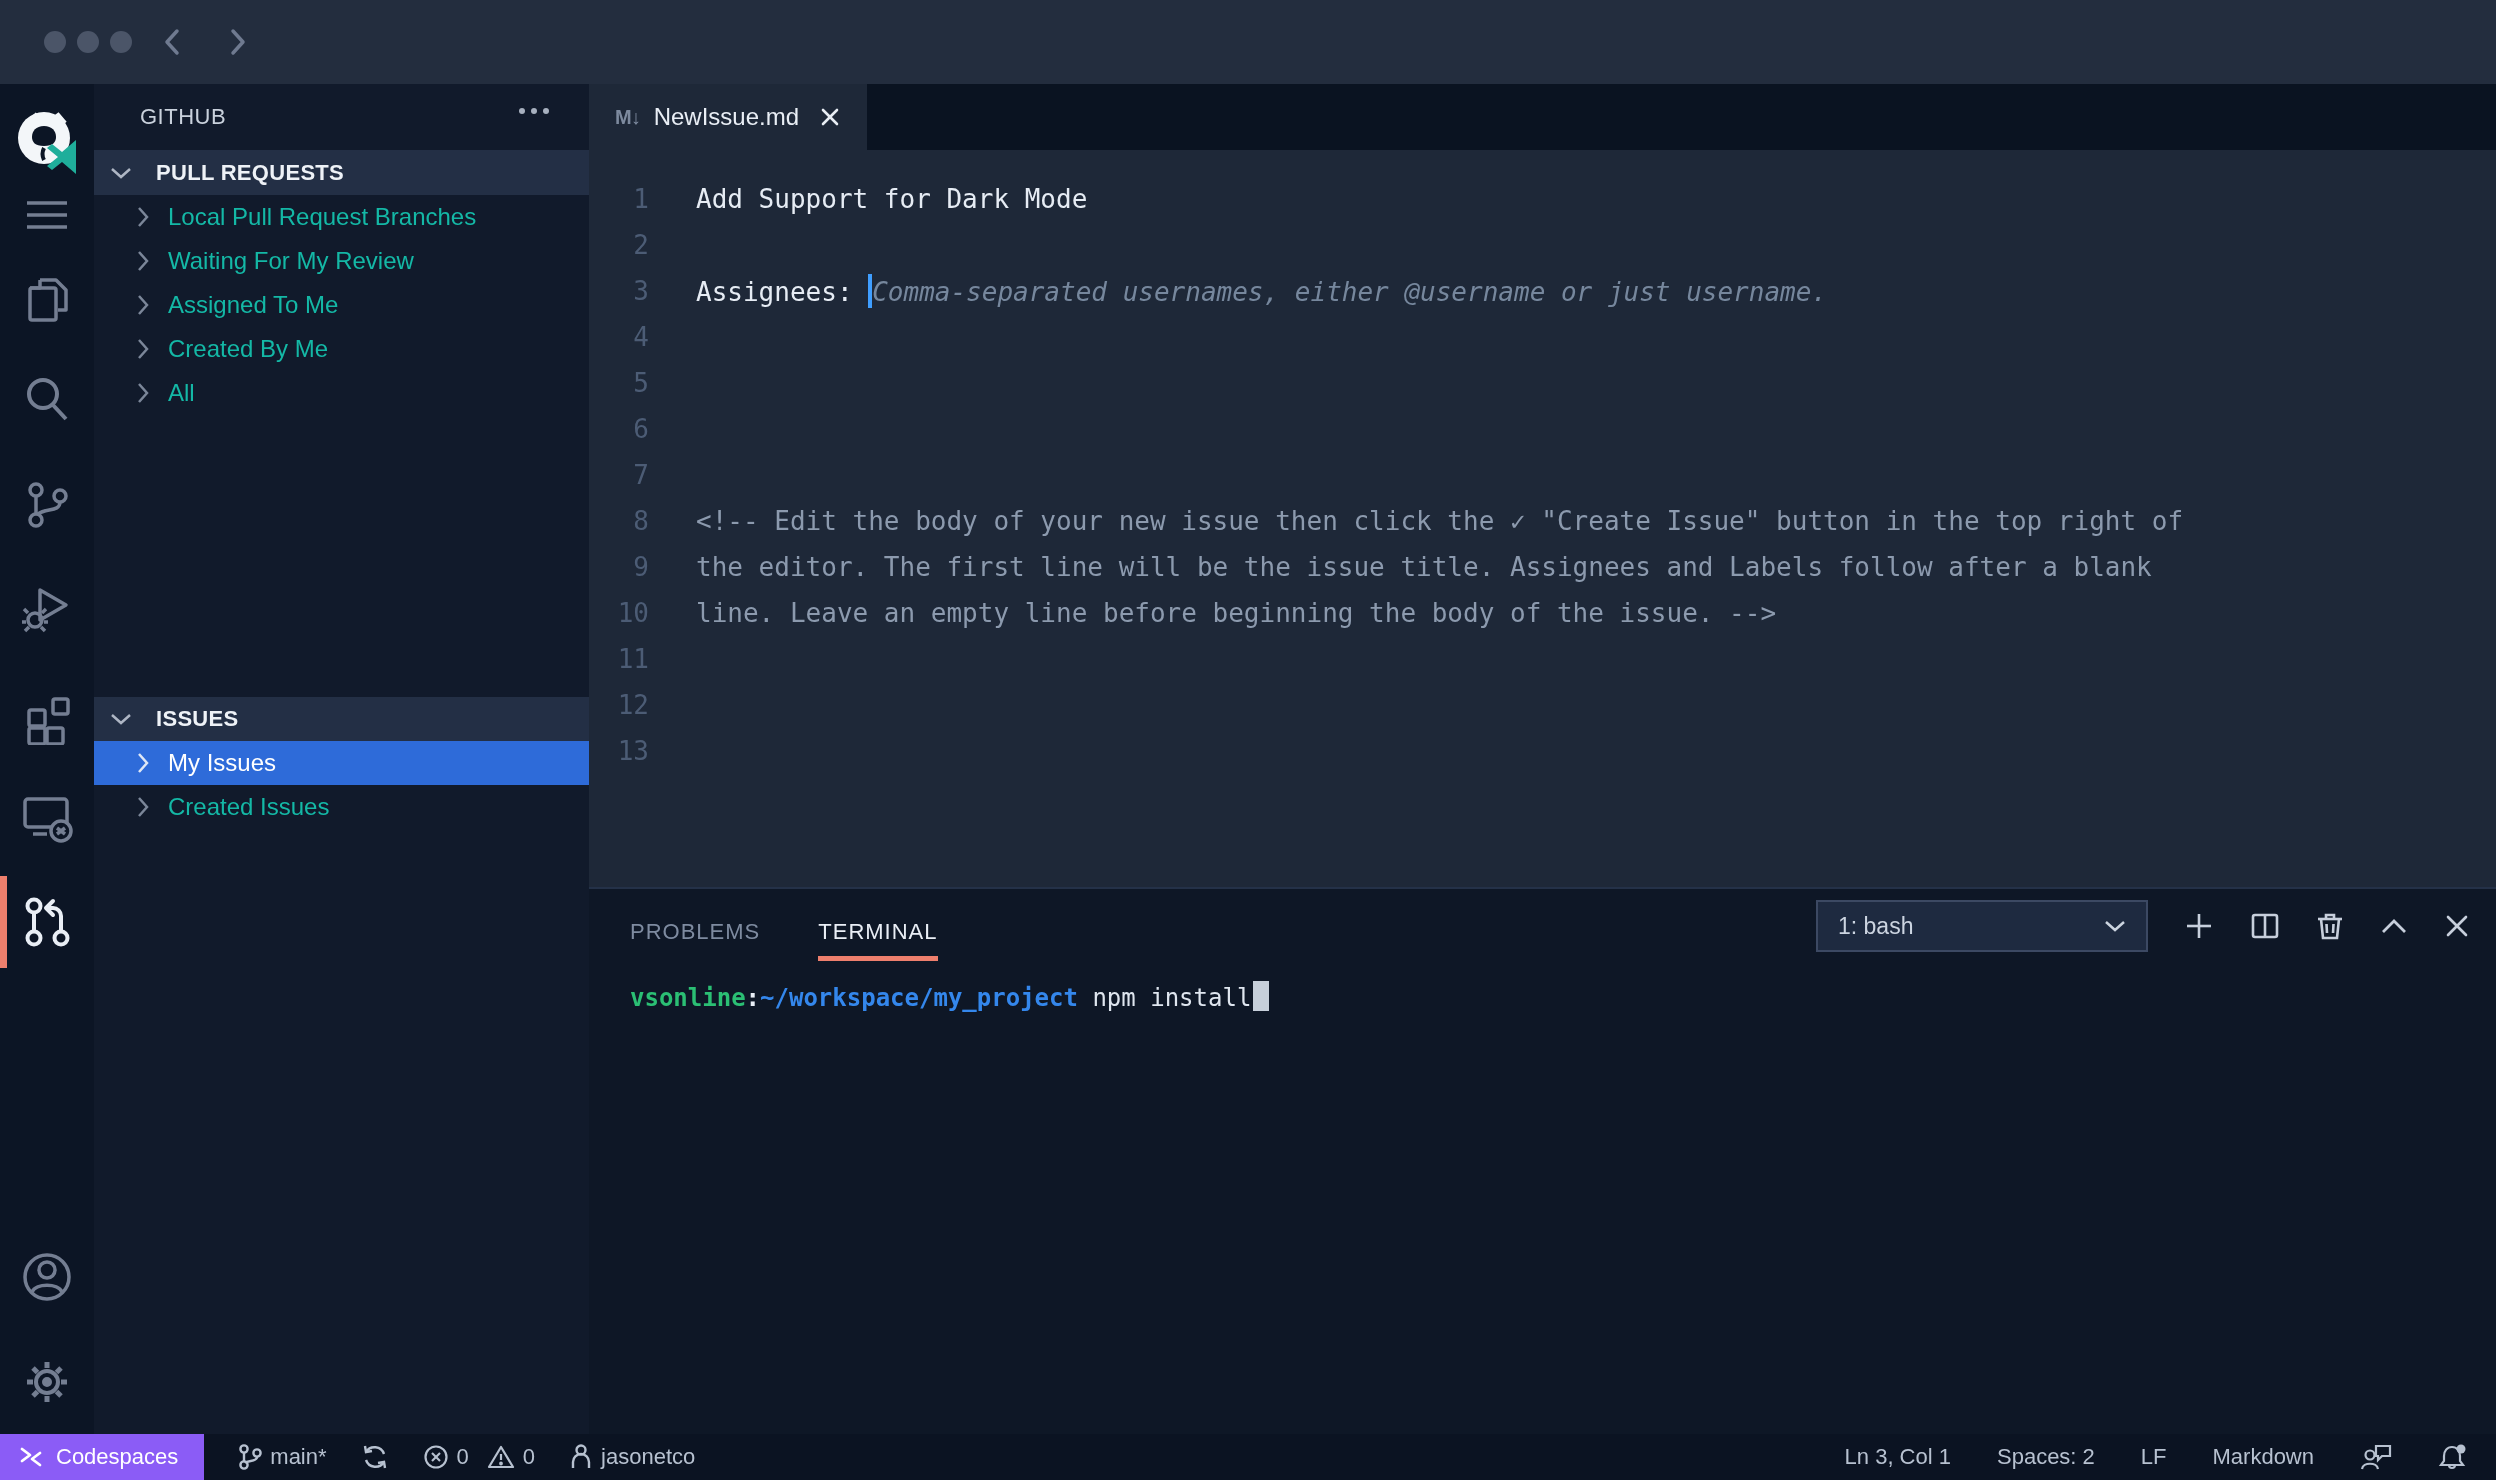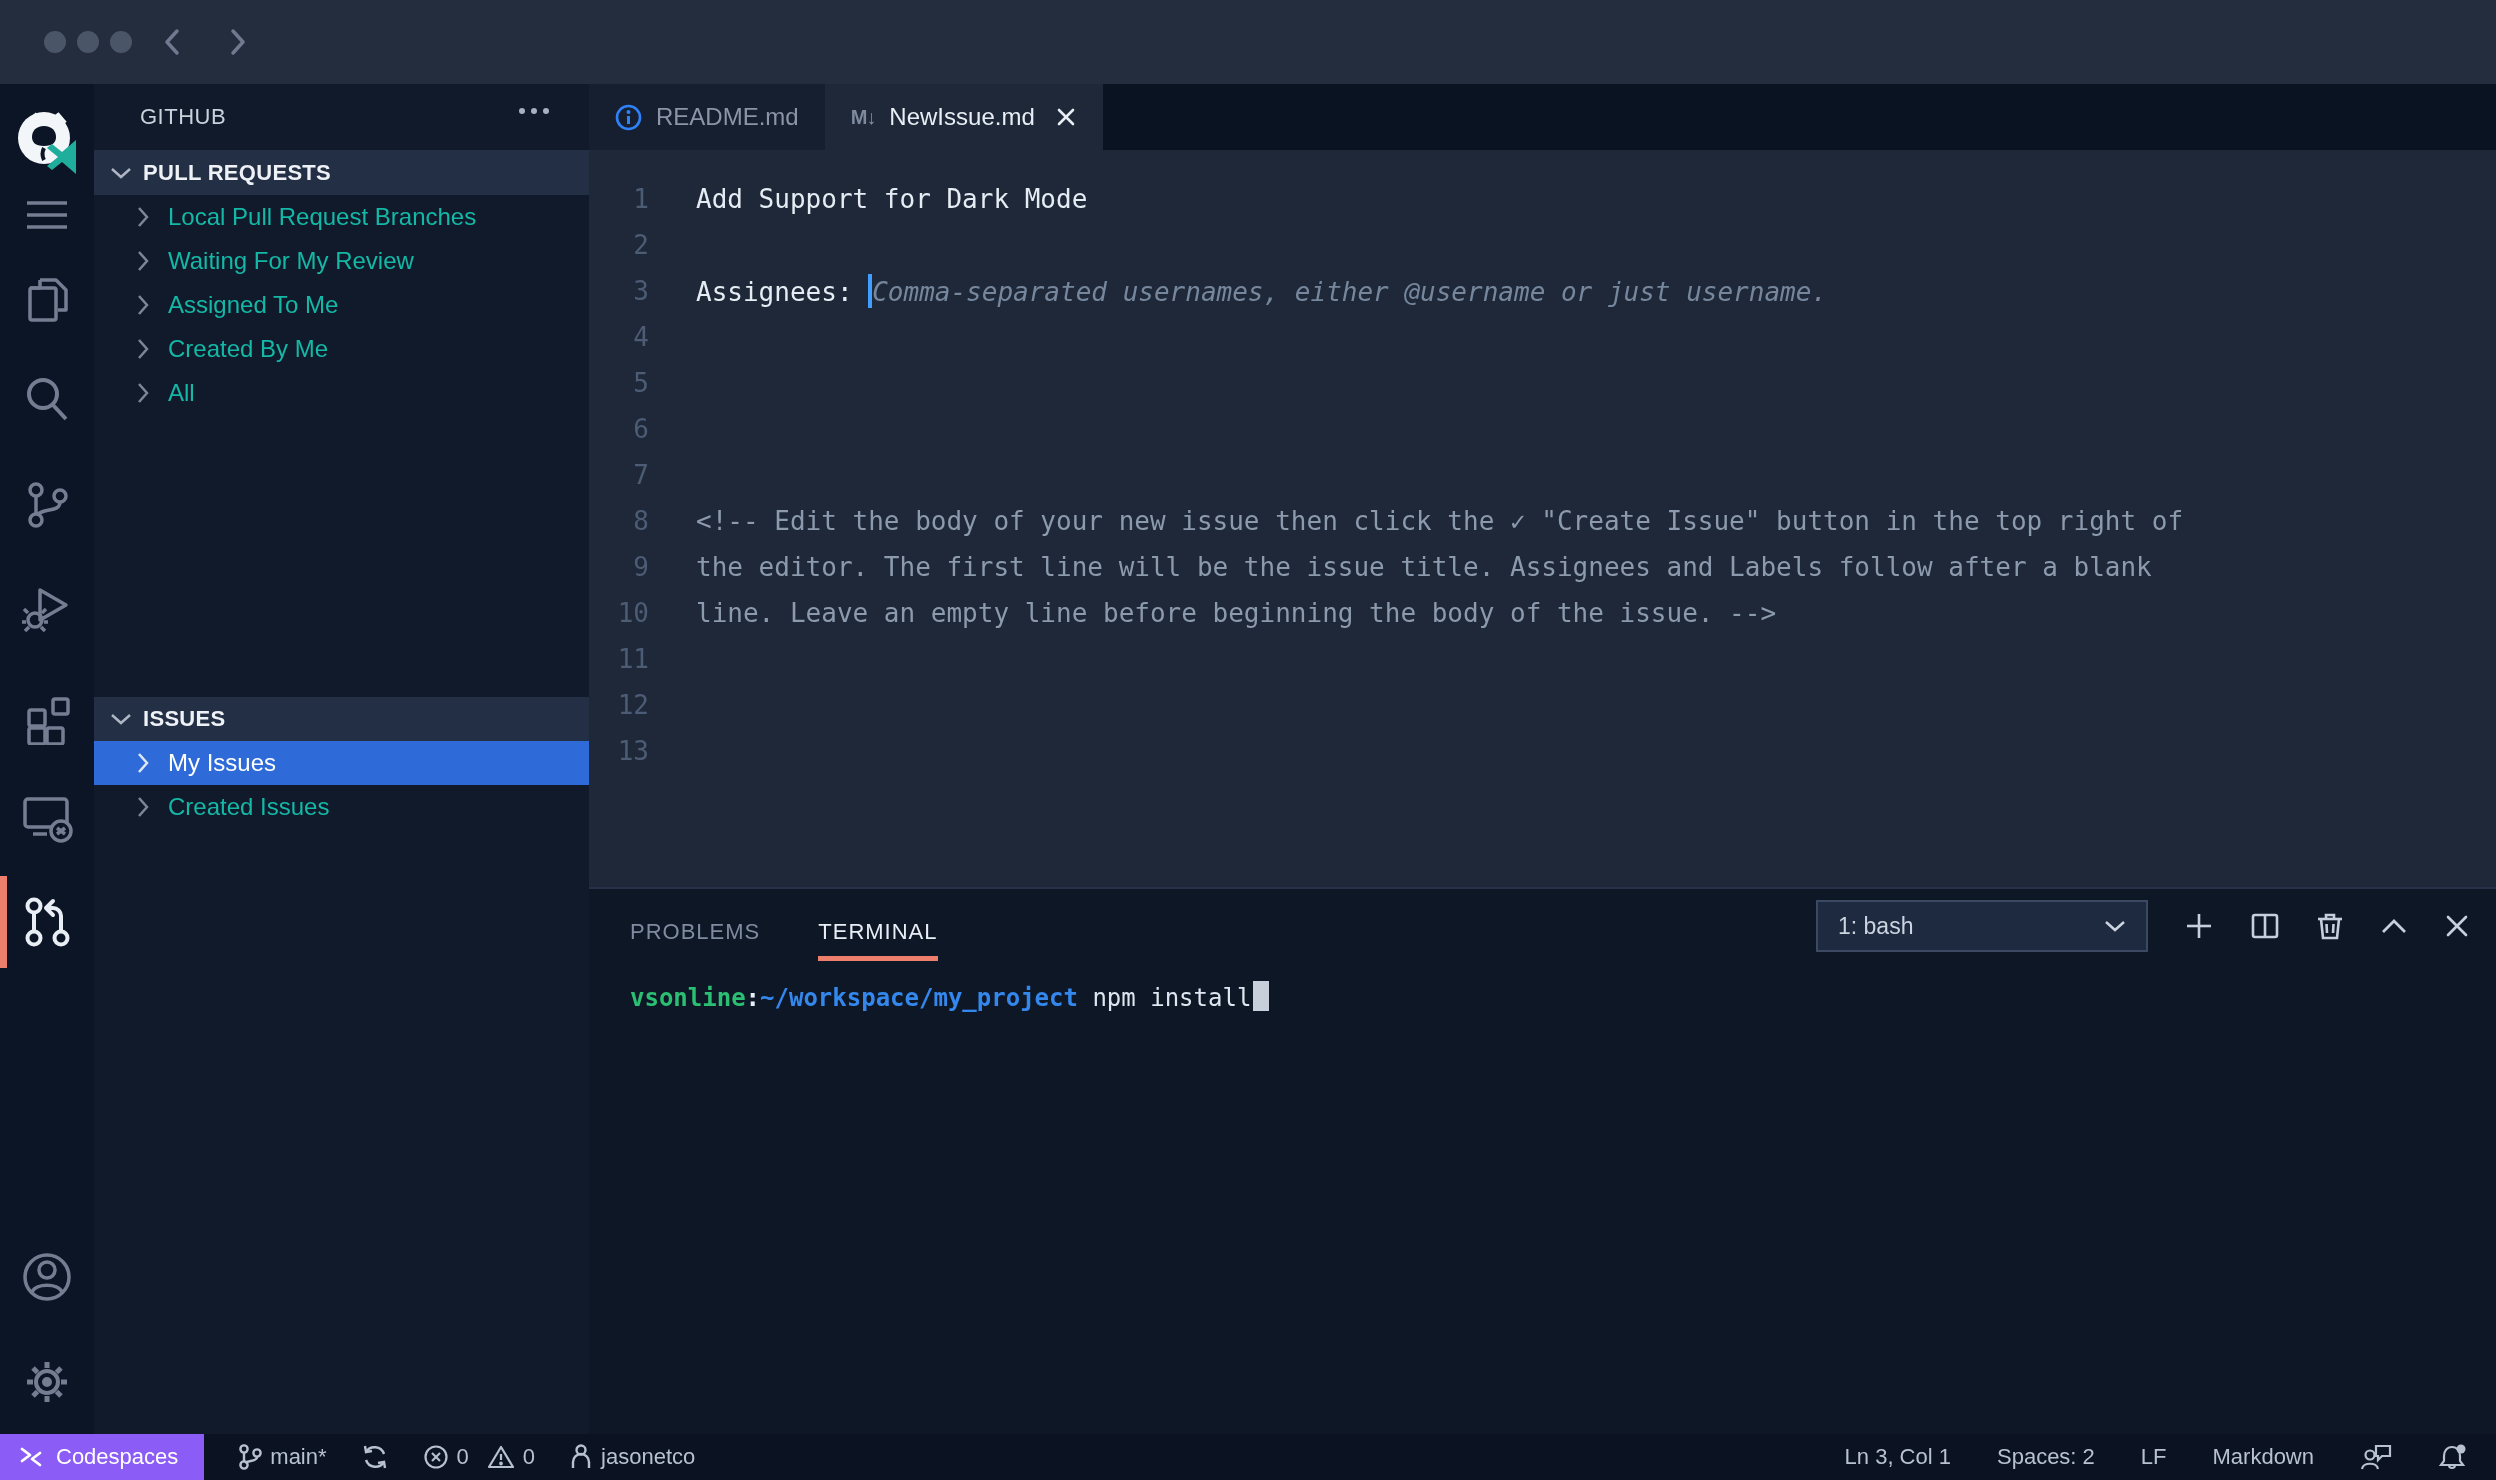--- a/index.html
+++ b/index.html
@@ -27,21 +27,21 @@
   .act-item.active { color:#e9eef5; }
   .act-item.active::before { content:""; position:absolute; left:0; top:0; bottom:0;
               width:7px; background:#ee7f6d; }
 
   
   .sidebar { width:495px; flex:none; background:#111a2b; display:flex; flex-direction:column; }
   .side-title { height:66px; flex:none; display:flex; align-items:center; padding-left:46px;
                 color:#c9d1dc; font-size:22px; letter-spacing:0.5px; position:relative; }
   .side-title .more { position:absolute; right:38px; top:22px; color:#a7b0bf; }
   .section-header { height:45px; flex:none; background:#232f45; display:flex; align-items:center;
-                gap:11px; padding-left:16px; color:#eef2f7; font-weight:bold; font-size:22px;
+                gap:24px; padding-left:16px; color:#eef2f7; font-weight:bold; font-size:22px;
                 letter-spacing:0.3px; }
   .tree-item { height:44px; flex:none; display:flex; align-items:center; gap:18px;
                padding-left:42px; color:#14b8a6; font-size:24px; }
   .tree-item.selected { background:#2e6bd9; color:#ffffff; }
   .tree-item.selected .chev { color:#dfe8f6; }
   .chev { color:#7b8699; display:flex; }
   .side-spacer { height:282px; flex:none; }
 
   
   .main { flex:1; display:flex; flex-direction:column; min-width:0; }
@@ -303,30 +303,20 @@
               <polyline points="3,2 11,11 3,20"></polyline>
             </svg>
     </span>
     <span class="tree-label">Created Issues</span>
   </div>
 </div>
   </div>
 
   <div class="main">
     <div class="tabbar">
-      <div class="tab inactive">
-        <span>
-          <svg width="27" height="27" viewBox="0 0 27 27">
-              <circle cx="13.5" cy="13.5" r="11.5" fill="none" stroke="#2f81f7" stroke-width="2.6"></circle>
-              <circle cx="13.5" cy="8" r="2" fill="#2f81f7"></circle>
-              <line x1="13.5" y1="12" x2="13.5" y2="20" stroke="#2f81f7" stroke-width="3"></line>
-            </svg>
-        </span>
-        <span>README.md</span>
-      </div>
       <div class="tab active">
         <span class="md-icon">M↓</span>
         <span>NewIssue.md</span>
         <span class="tab-close">
           <svg width="22" height="22" viewBox="0 0 22 22" stroke="currentColor" stroke-width="2.6" stroke-linecap="round">
               <line x1="4" y1="4" x2="18" y2="18"></line>
               <line x1="18" y1="4" x2="4" y2="18"></line>
             </svg>
         </span>
       </div>

